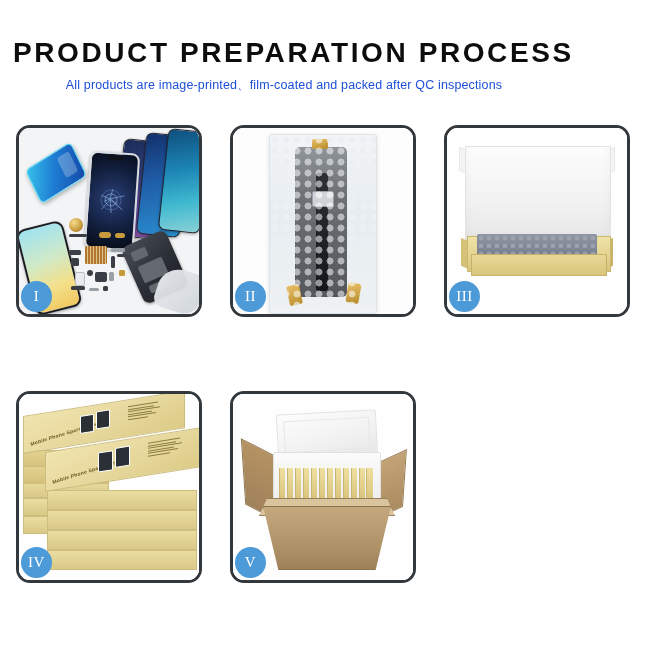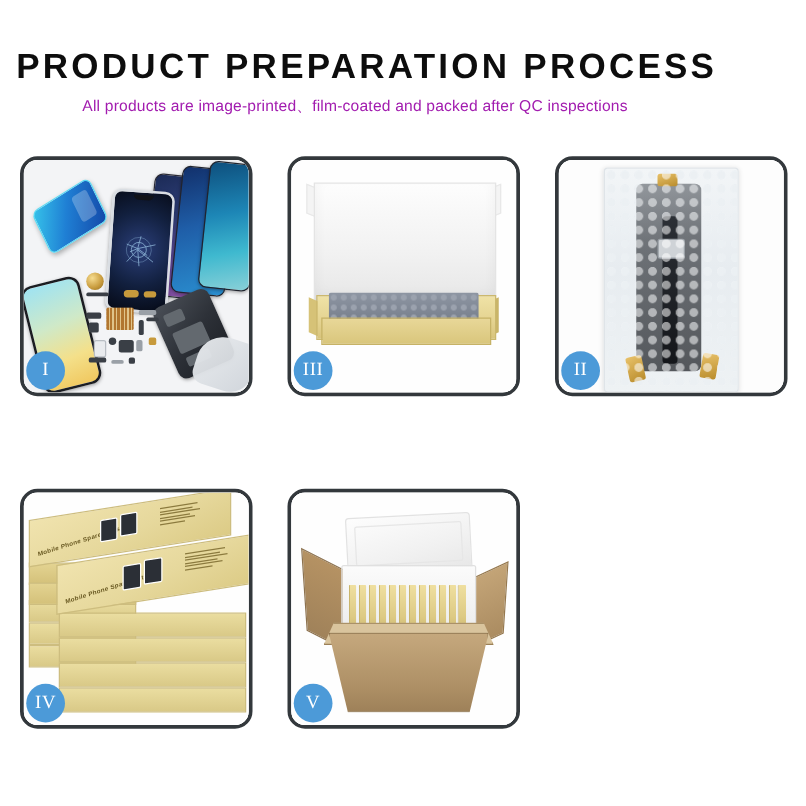--- a/index.html
+++ b/index.html
@@ -14,21 +14,21 @@
   
   .header{position:absolute;left:0;top:0;width:542px;text-align:center;margin-left:13px;}
   .title{
     margin:0;padding-top:38px;
     font-size:28px;font-weight:700;color:#0d0d0d;
     letter-spacing:2.6px;line-height:30px;
     white-space:nowrap;
   }
   .subtitle{
     margin:0;padding-top:10px;
-    font-size:12.5px;font-weight:400;color:#a21caf;
+    font-size:12.5px;font-weight:400;color:#1d4ed8;
     letter-spacing:0.15px;line-height:14px;white-space:nowrap;
   }
 
   
   .grid{
     position:absolute;left:16px;top:125px;
     width:614px;height:458px;
     display:grid;
     grid-template-columns:186px 186px 186px;
     grid-template-rows:192px 192px;
@@ -270,46 +270,46 @@
         </div>
 
         <div class="hand"></div>
 
         <div class="badge">I</div>
       </div>
     </div>
 
     <div class="panel">
       <div class="stage">
+        <div class="p2bg"></div>
+        <div class="bag">
+          <div class="insidepart"></div>
+          <div class="flexcable"></div>
+          <div class="conn"></div>
+          <div class="goldtab" style="left:18px;bottom:8px;transform:rotate(-12deg);"></div>
+          <div class="goldtab" style="right:16px;bottom:10px;transform:rotate(10deg);"></div>
+          <div class="goldtab" style="left:42px;top:4px;width:16px;height:10px;"></div>
+          <div class="bubover"></div>
+        </div>
+        <div class="badge">II</div>
+      </div>
+    </div>
+
+    <div class="panel">
+      <div class="stage">
         <div class="p3bg"></div>
         <div class="lidflapL"></div>
         <div class="lidflapR"></div>
         <div class="lidback"></div>
         <div class="boxsideL"></div>
         <div class="boxsideR"></div>
         <div class="boxbody"></div>
         <div class="foam"></div>
         <div class="boxfront"></div>
         <div class="badge">III</div>
-      </div>
-    </div>
-
-    <div class="panel">
-      <div class="stage">
-        <div class="p2bg"></div>
-        <div class="bag">
-          <div class="insidepart"></div>
-          <div class="flexcable"></div>
-          <div class="conn"></div>
-          <div class="goldtab" style="left:18px;bottom:8px;transform:rotate(-12deg);"></div>
-          <div class="goldtab" style="right:16px;bottom:10px;transform:rotate(10deg);"></div>
-          <div class="goldtab" style="left:42px;top:4px;width:16px;height:10px;"></div>
-          <div class="bubover"></div>
-        </div>
-        <div class="badge">II</div>
       </div>
     </div>
 
     <div class="panel">
       <div class="stage">
         <div class="p4bg"></div>
 
         <div class="stk stkFront" style="left:4px;top:86px;width:84px;height:16px;"></div>
         <div class="stk stkFront" style="left:4px;top:104px;width:84px;height:16px;"></div>
         <div class="stk stkFront" style="left:4px;top:122px;width:84px;height:16px;"></div>

